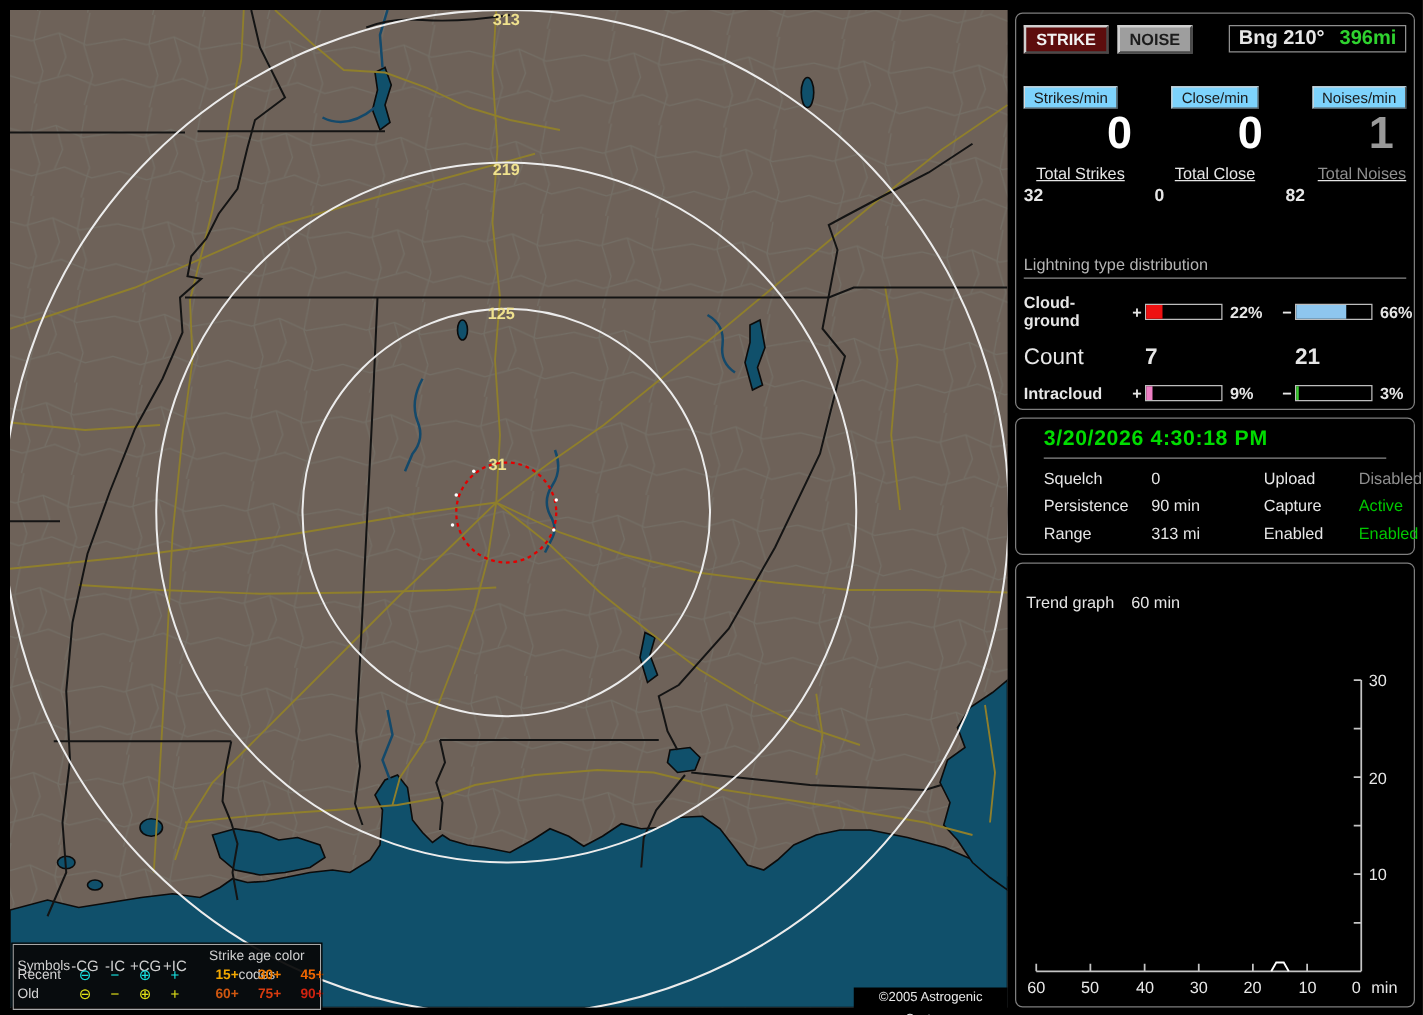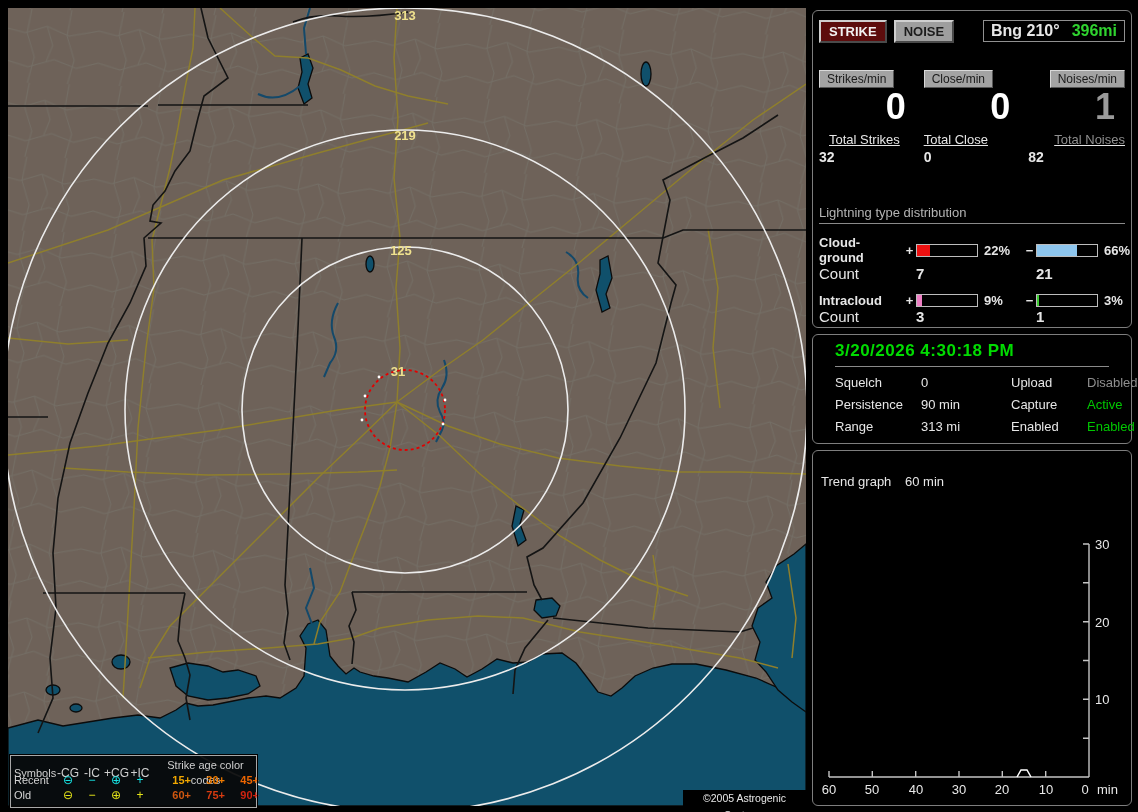--- a/index.html
+++ b/index.html
@@ -38,39 +38,39 @@
   .btn { font-weight:bold; font-size:13px; padding:2px 8px; margin-right:7px;
          border:2px solid; border-color:#cfcfcf #4a4a4a #4a4a4a #cfcfcf; cursor:pointer; }
   .btn-strike { background:#5d0d0d; color:#f2f2f2; }
   .btn-noise  { background:#9e9e9e; color:#1c1c1c; }
   .bng-box { margin-left:auto; border:1px solid #909090; background:#000; padding:1px 7px;
              font-weight:bold; font-size:16px; white-space:nowrap; }
   .bng-dist { color:#2fd32f; margin-left:12px; }
 
   .grid3 { display:grid; grid-template-columns:1fr 1fr 1fr; column-gap:8px; }
   .chips { margin-top:26px; }
-  .chip { display:inline-block; background:#a3a3a3; color:#1a1a1a; font-size:12px; padding:1px 7px;
+  .chip { display:inline-block; background:#7dd3fc; color:#1a1a1a; font-size:12px; padding:1px 7px;
           border:1px solid; border-color:#d8d8d8 #555 #555 #d8d8d8; }
-  .c2 { text-align:left; } .c3 { text-align:right; }
+  .c2 { text-align:center; } .c3 { text-align:right; }
   .bignum { font-size:36px; font-weight:bold; color:#fff; text-align:right; padding-right:10px; line-height:38px; }
   .bignum.dim { color:#9a9a9a; }
   .tot-label { font-size:13px; margin-top:6px;text-decoration:underline; }
   .tot-label .l1 { padding-left:10px; }
   .tot-label .dim { color:#8f8f8f; }
   .tot-val { font-size:14px; font-weight:bold; margin-top:2px; }
   .tot-val div { text-align:left; padding-right:12px; }
 
   .dist-title { color:#b4b4b4; font-size:13px; margin-top:40px; padding-bottom:3px; border-bottom:1px solid #8a8a8a; }
   .dist-row { display:grid; grid-template-columns:84px 13px 62px 45px 13px 62px 1fr; align-items:center; margin-top:11px; font-size:13px; }
   .dist-row .dlabel { font-weight:bold; }
   .dist-row .sign { font-weight:bold; text-align:center; }
   .dist-row .pct { font-weight:bold; padding-left:6px; }
   .bar { height:13px; border:1px solid #bdbdbd; background:#000; }
   .bar i { display:block; height:100%; }
-  .count-row { display:grid; grid-template-columns:84px 13px 62px 45px 13px 62px 1fr; margin-top:0; font-size:15px; }
+  .count-row { display:grid; grid-template-columns:84px 13px 62px 45px 13px 62px 1fr; margin-top:11px; font-size:18px; }
   .count-row b { font-weight:bold; }
 
   .dt-head { color:#00dc00; font-size:17px; font-weight:bold; padding-bottom:5px; border-bottom:1px solid #8a8a8a; letter-spacing:.5px; }
   .grid4 { display:grid; grid-template-columns:86px 90px 76px 1fr; font-size:13px; margin-top:8px; row-gap:7px; }
   .g-green { color:#00c800; } .g-dim { color:#8f8f8f; }
 
   .stat-grid { display:grid; grid-template-columns:80px 84px 74px 1fr; font-size:13px; row-gap:10px; }
   .stat-dim { color:#9c9c9c; }
   #trend-svg { position:absolute; left:0; top:0; }
 </style>

